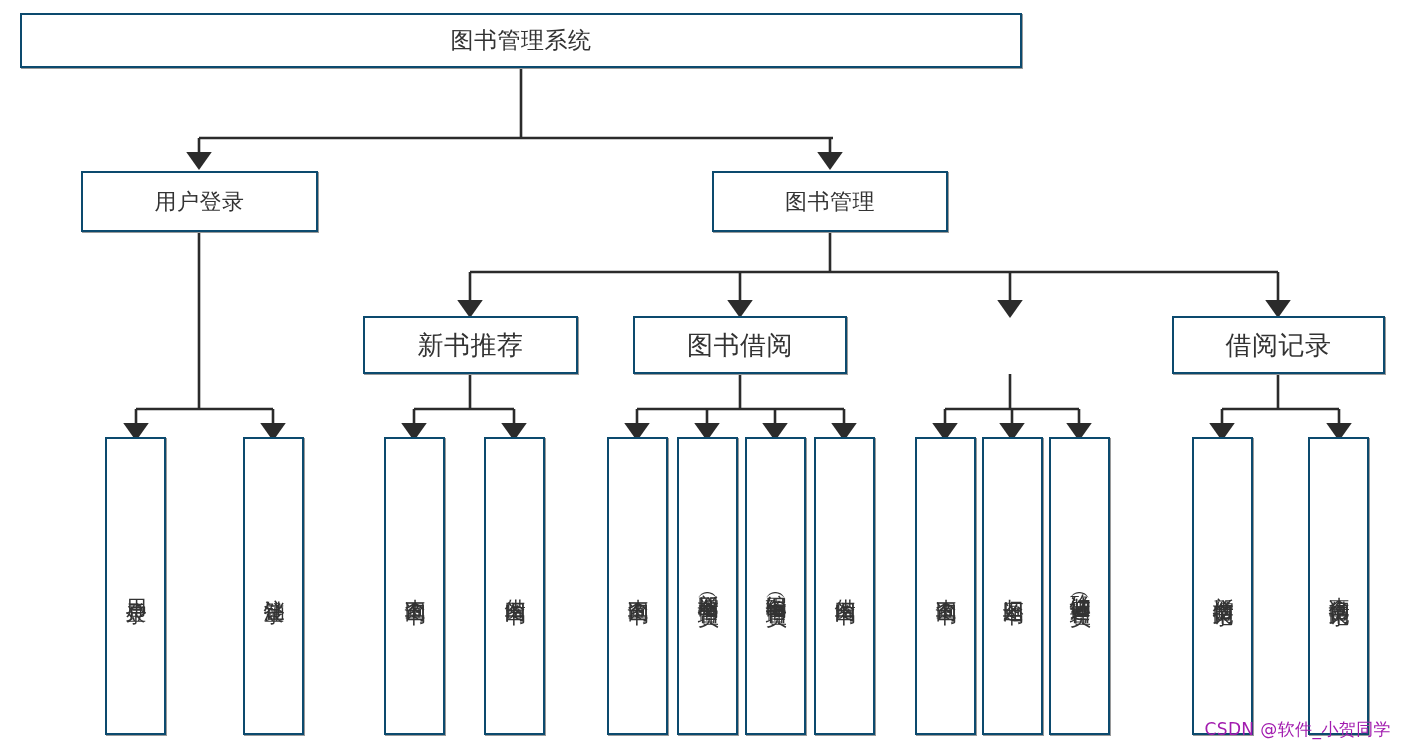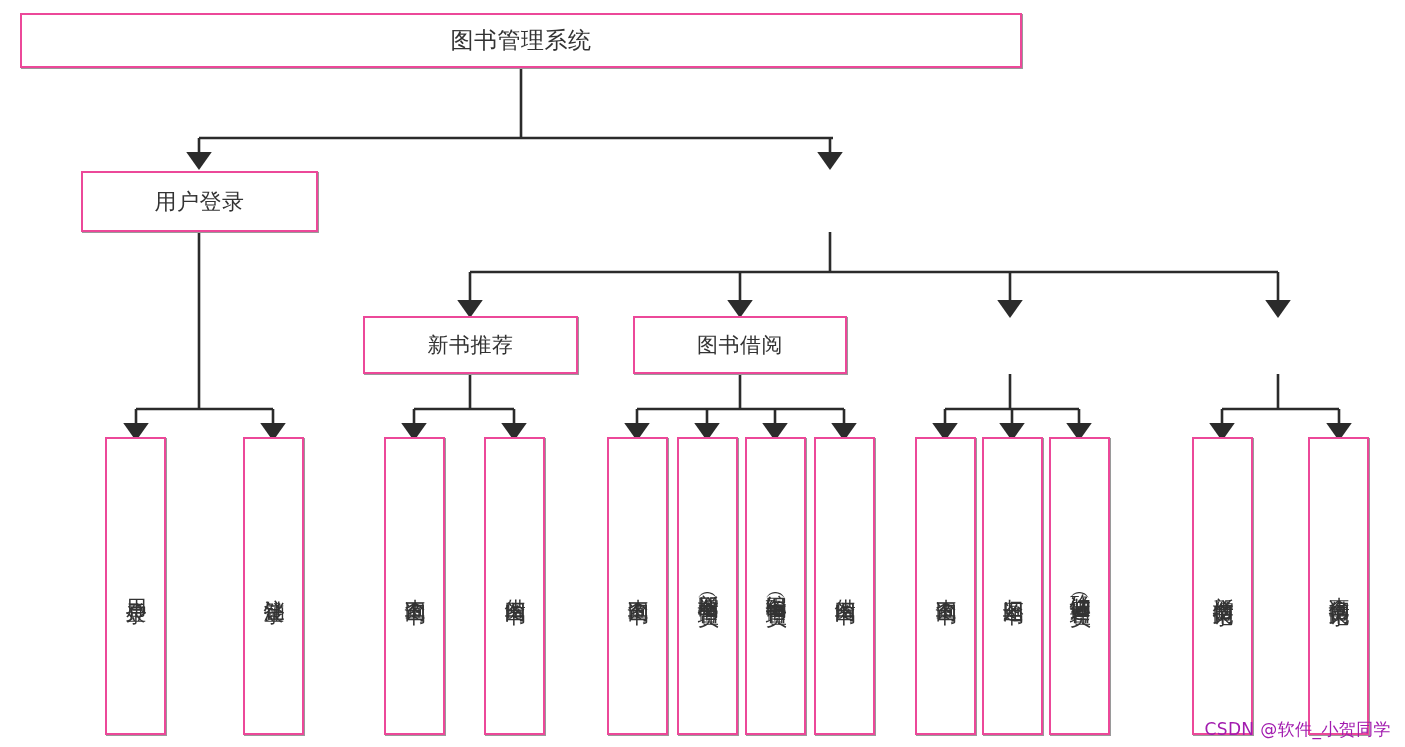--- a/index.html
+++ b/index.html
@@ -24,37 +24,37 @@
     left: 0;
     top: 0;
     width: 1405px;
     height: 747px;
     pointer-events: none;
   }
   .node {
     position: absolute;
     box-sizing: border-box;
     background: #ffffff;
-    border: 2px solid #ec4899;
+    border: 2px solid #0c4a6e;
     box-shadow: 1px 1px 0 0 #9a9a9a;
     display: flex;
     align-items: center;
     justify-content: center;
     z-index: 2;
   }
   .node-label {
     color: #333333;
     text-align: center;
     line-height: 1.18;
     letter-spacing: 0.5px;
     white-space: nowrap;
   }
   .node-root .node-label { font-size: 23px; }
   .node-l2 .node-label { font-size: 22px; }
-  .node-l3 .node-label { font-size: 21px; }
+  .node-l3 .node-label { font-size: 26px; }
   .node-leaf {
     padding: 6px 0;
     align-items: center;
   }
   .node-leaf .node-label {
     writing-mode: vertical-rl;
     text-orientation: upright;
     font-size: 21px;
     line-height: 1.22;
     letter-spacing: 2px;
@@ -126,26 +126,32 @@
     </g>
   </svg>
 
   <div class="node node-root" style="left:20px; top:13px; width:1002px; height:55px;">
     <span class="node-label">图书管理系统</span>
   </div>
 
   <div class="node node-l2" style="left:81px; top:171px; width:237px; height:61px;">
     <span class="node-label">用户登录</span>
   </div>
+  <div class="node node-l2" style="left:712px; top:171px; width:236px; height:61px;">
+    <span class="node-label">图书管理</span>
+  </div>
 
   <div class="node node-l3" style="left:363px; top:316px; width:215px; height:58px;">
     <span class="node-label">新书推荐</span>
   </div>
   <div class="node node-l3" style="left:633px; top:316px; width:214px; height:58px;">
     <span class="node-label">图书借阅</span>
+  </div>
+  <div class="node node-l3" style="left:1172px; top:316px; width:213px; height:58px;">
+    <span class="node-label">借阅记录</span>
   </div>
 
   <div class="node node-leaf" style="left:105px; top:437px; width:61px; height:298px;">
     <span class="node-label">用户登录</span>
   </div>
   <div class="node node-leaf" style="left:243px; top:437px; width:61px; height:298px;">
     <span class="node-label">注销登录</span>
   </div>
 
   <div class="node node-leaf" style="left:384px; top:437px; width:61px; height:298px;">

